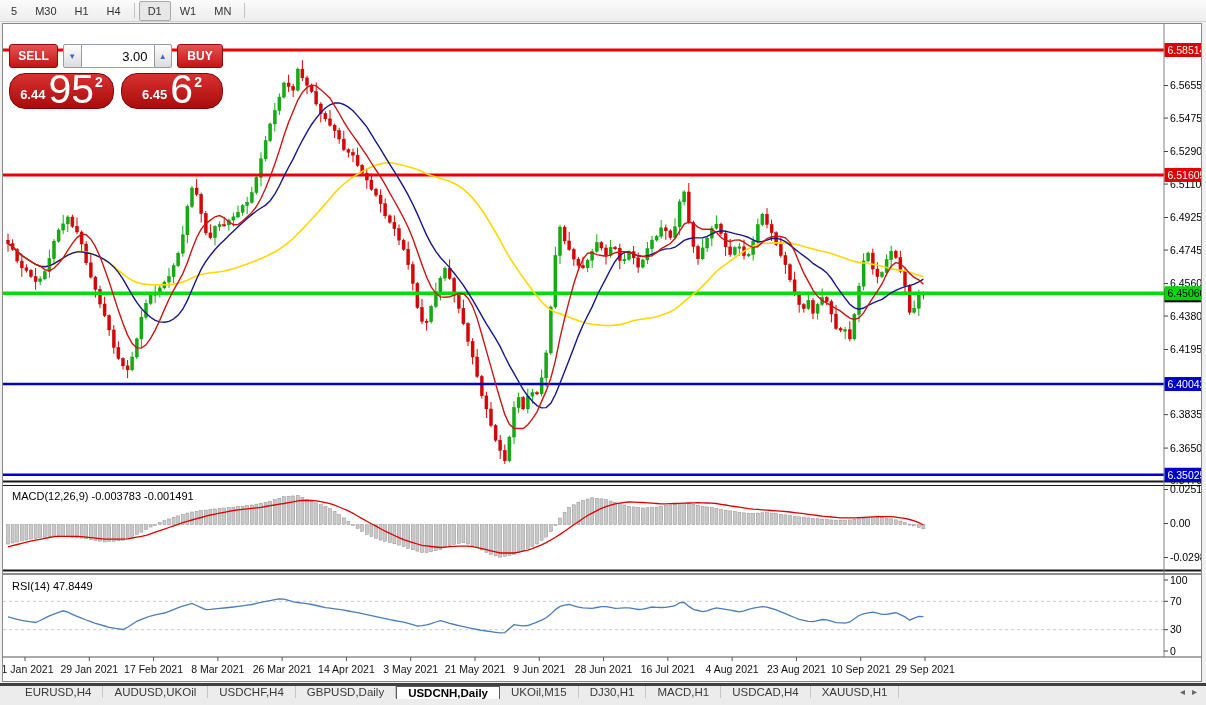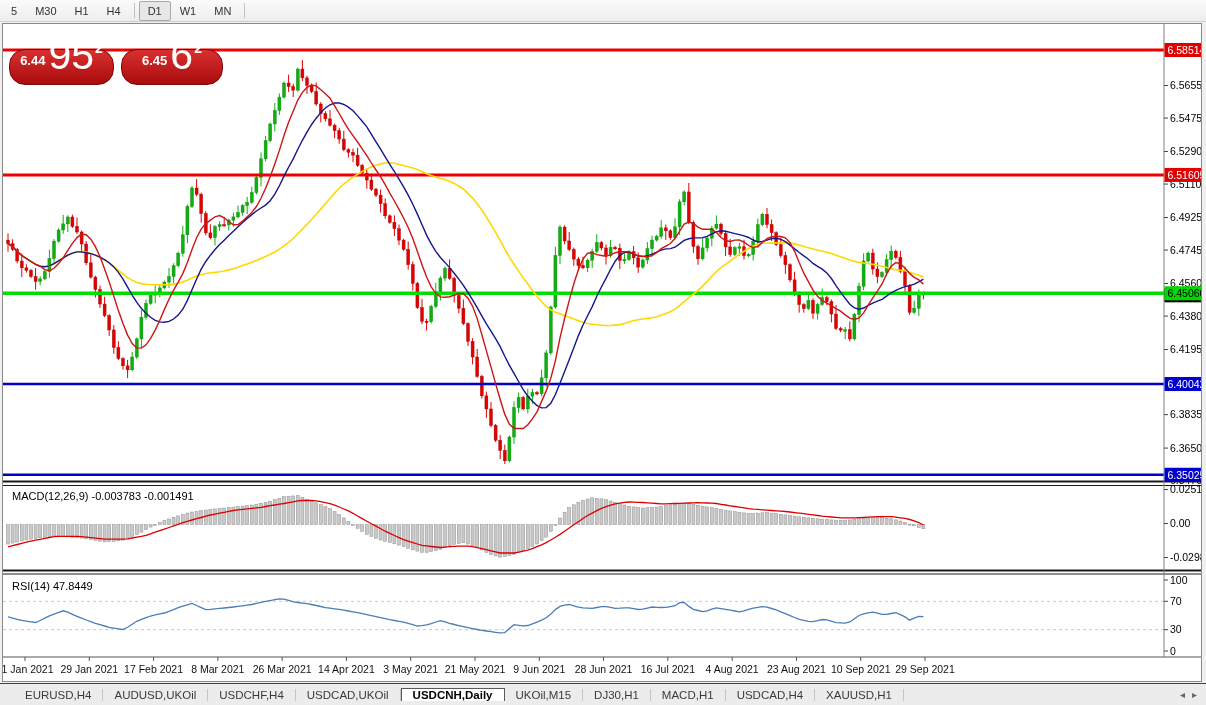--- a/index.html
+++ b/index.html
@@ -22,29 +22,29 @@
   .trade-panel{position:absolute;left:6px;top:20px;width:214px;z-index:6;}
   .tp-row1{display:flex;align-items:stretch;height:24px;}
   .btn-trade{background:linear-gradient(#e65252,#c41515);border:1px solid #8f0b0b;border-radius:3px;color:#fff;font-weight:bold;font-size:12px;flex:0 0 auto;display:flex;align-items:center;justify-content:center;cursor:pointer;}
   .btn-sell{width:47px;margin-right:5px;}
   .btn-buy{width:44px;margin-left:5px;}
   .spin-btn{width:19px;background:linear-gradient(#fdfdfd,#dcdcdc);border:1px solid #9a9a9a;color:#4466cc;font-size:8px;display:flex;align-items:center;justify-content:center;cursor:pointer;}
   .spin-btn.down{border-radius:2px 0 0 2px;}
   .spin-btn.up{border-radius:0 2px 2px 0;}
   .vol-input{width:66px;border:1px solid #8aa0bc;border-left:none;border-right:none;font-size:13px;text-align:right;padding:0 6px 0 0;font-family:"Liberation Sans",sans-serif;color:#000;}
   .tp-row2{display:flex;margin-top:5px;height:36px;}
-  .quote-box{background:linear-gradient(#d93030,#a90c0c);border:1px solid #7d0606;border-radius:16px;color:#fff;display:flex;align-items:flex-end;justify-content:center;padding-bottom:12px;cursor:pointer;}
+  .quote-box{background:linear-gradient(#d93030,#a90c0c);border:1px solid #7d0606;border-radius:16px;color:#fff;display:flex;align-items:flex-end;justify-content:center;padding-bottom:2px;cursor:pointer;}
   .quote-sell{width:104px;margin-right:7px;}
   .quote-buy{width:101px;align-items:flex-end;}
   .q-small{font-size:13px;font-weight:bold;margin-right:3px;margin-bottom:4px;}
   .q-big{font-size:41px;line-height:33px;}
   .q-sup{font-size:14px;font-weight:bold;position:relative;top:-16px;margin-left:1px;}
 
   
-  .tabbar{position:absolute;left:0;top:683px;width:1206px;height:22px;background:#ececec;border-top:1px solid #404040;display:flex;align-items:center;font-size:11.5px;color:#3a3a3a;box-sizing:border-box;padding-left:14px;}
+  .tabbar{position:absolute;left:0;top:683px;width:1206px;height:22px;background:#ececec;border-top:3px solid #404040;display:flex;align-items:flex-start;font-size:11.5px;color:#3a3a3a;box-sizing:border-box;padding-left:14px;}
   .tab{display:flex;align-items:center;padding:0 11px;border-right:1px solid #c6c6c6;cursor:pointer;white-space:nowrap;}
   .tab.active{background:#ffffff;border:1px solid #5a5a5a;border-bottom:none;color:#000;font-weight:bold;}
   .tab-arrows{margin-left:auto;display:flex;align-items:center;gap:7px;padding-right:9px;color:#666;font-size:10px;}
   .tab-arrows span{cursor:pointer;}
 </style>
 </head>
 <body>
 
 <div class="toolbar">
     <div class="tf-btn">5</div>
@@ -757,40 +757,51 @@
       <line x1="796.4285714285716" y1="657" x2="796.4285714285716" y2="661" stroke="#555" stroke-width="1"></line>
       <text x="796.4285714285716" y="673" fill="#111" font-size="10.5" text-anchor="middle" font-family="Liberation Sans, sans-serif" font-weight="normal">23 Aug 2021</text>
       <line x1="860.7142857142858" y1="657" x2="860.7142857142858" y2="661" stroke="#555" stroke-width="1"></line>
       <text x="860.7142857142858" y="673" fill="#111" font-size="10.5" text-anchor="middle" font-family="Liberation Sans, sans-serif" font-weight="normal">10 Sep 2021</text>
       <line x1="925.0000000000001" y1="657" x2="925.0000000000001" y2="661" stroke="#555" stroke-width="1"></line>
       <text x="925.0000000000001" y="673" fill="#111" font-size="10.5" text-anchor="middle" font-family="Liberation Sans, sans-serif" font-weight="normal">29 Sep 2021</text>
     </svg>
 
 
   <div class="trade-panel">
+    <div class="tp-row1">
+      <div class="btn-trade btn-sell">SELL</div>
+      <div class="spin-btn down">
+          <span>▼</span>
+        </div>
+      <input class="vol-input" value="3.00" style="">
+      <div class="spin-btn up">
+          <span>▲</span>
+        </div>
+      <div class="btn-trade btn-buy">BUY</div>
+    </div>
     <div class="tp-row2">
       <div class="quote-box quote-sell">
         <span class="q-small">6.44</span>
         <span class="q-big">95</span>
         <span class="q-sup">2</span>
       </div>
       <div class="quote-box quote-buy">
         <span class="q-small">6.45</span>
         <span class="q-big">6</span>
         <span class="q-sup">2</span>
       </div>
     </div>
   </div>
 </div>
 
 <div class="tabbar">
     <div class="tab">EURUSD,H4</div>
     <div class="tab">AUDUSD,UKOil</div>
     <div class="tab">USDCHF,H4</div>
-    <div class="tab">USDCAD,UKOil</div>
+    <div class="tab">GBPUSD,Daily</div>
     <div class="tab active">USDCNH,Daily</div>
     <div class="tab">UKOil,M15</div>
     <div class="tab">DJ30,H1</div>
     <div class="tab">MACD,H1</div>
     <div class="tab">USDCAD,H4</div>
     <div class="tab">XAUUSD,H1</div>
     <div class="tab-arrows">
       <span>◂</span>
       <span>▸</span>
     </div>

